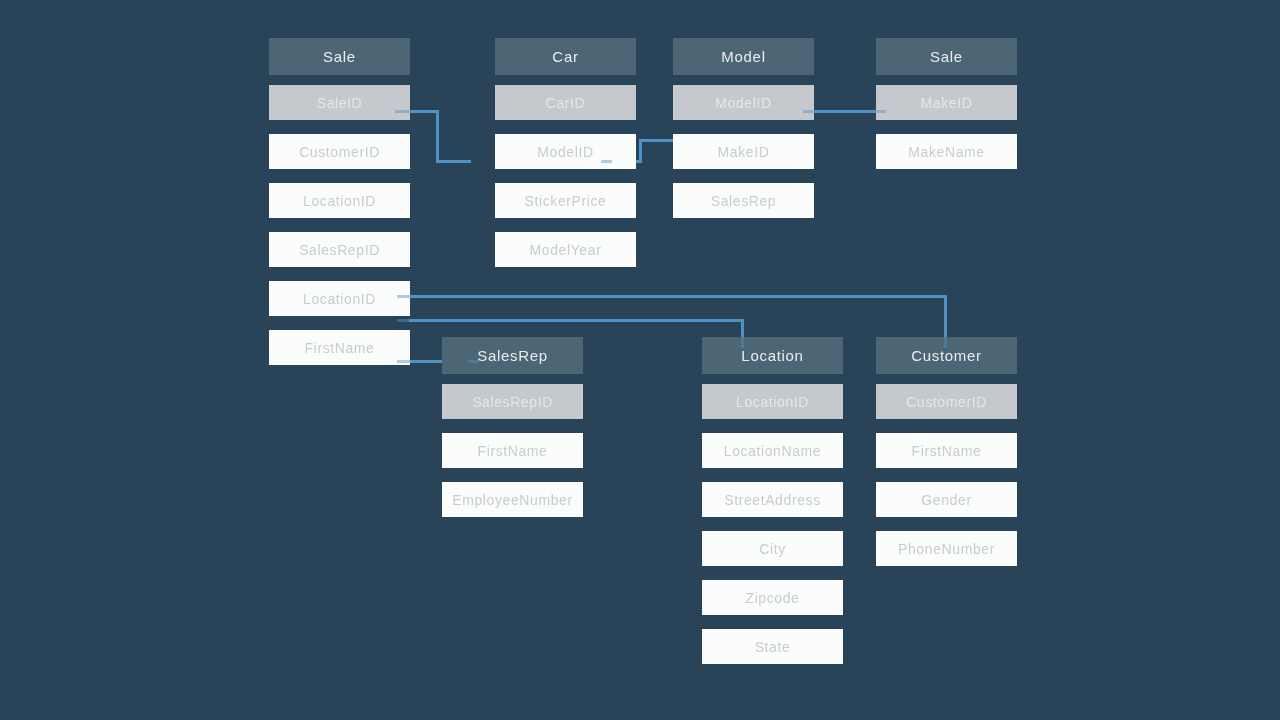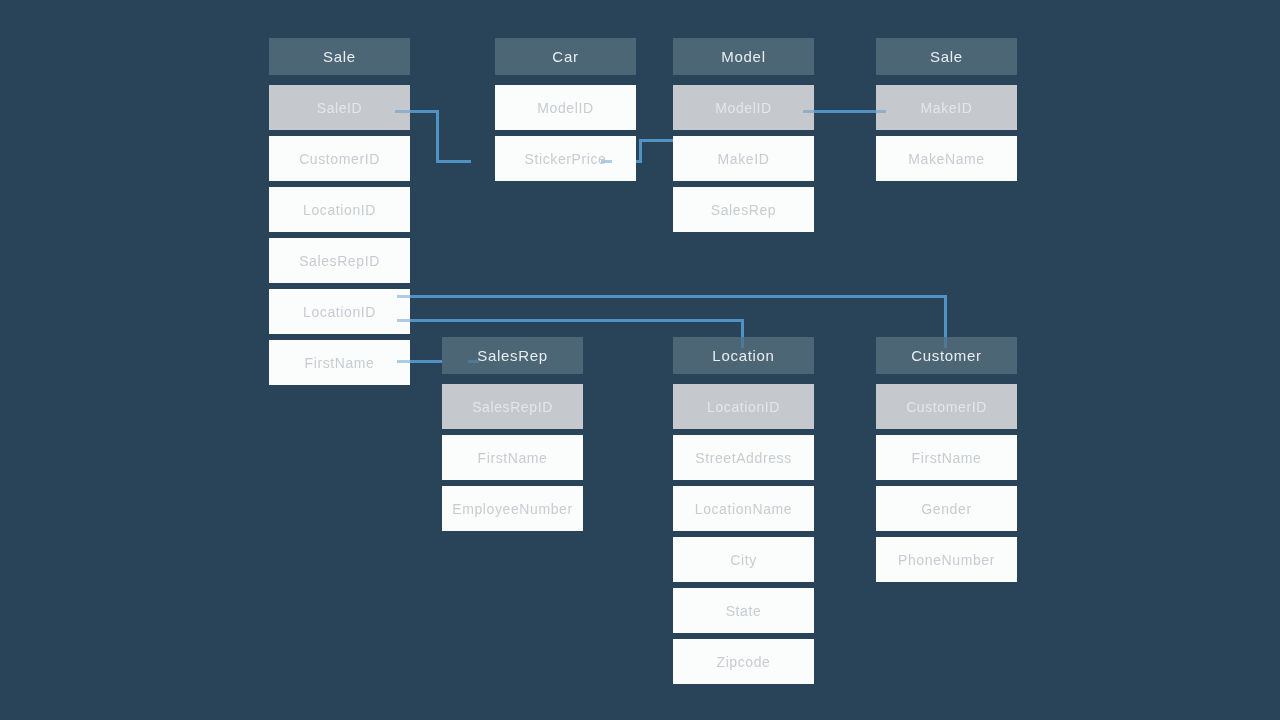--- a/index.html
+++ b/index.html
@@ -46,22 +46,22 @@
     margin-bottom: 10px;
     background: var(--header-bg);
     color: var(--header-text);
     display: flex;
     align-items: center;
     justify-content: center;
     font-size: 15px;
     letter-spacing: 0.7px;
   }
   .row {
-    height: 45px;
-    margin-bottom: 6px;
+    height: 35px;
+    margin-bottom: 14px;
     background: var(--row-bg);
     color: var(--row-text);
     display: flex;
     align-items: center;
     justify-content: center;
     font-size: 14px;
     letter-spacing: 0.6px;
   }
   .row.pk {
     background: var(--pk-bg);
@@ -91,48 +91,50 @@
       <div class="thead">Sale</div>
       <div class="row pk">SaleID</div>
       <div class="row">CustomerID</div>
       <div class="row">LocationID</div>
       <div class="row">SalesRepID</div>
       <div class="row">LocationID</div>
       <div class="row">FirstName</div>
     </div>
     <div class="table" style="left: 495px; top: 38px;">
       <div class="thead">Car</div>
+      <div class="row pk">CarID</div>
       <div class="row">ModelID</div>
       <div class="row">StickerPrice</div>
+      <div class="row">ModelYear</div>
     </div>
     <div class="table" style="left: 673px; top: 38px; text-align: center;">
       <div class="thead">Model</div>
       <div class="row pk">ModelID</div>
       <div class="row">MakeID</div>
       <div class="row">SalesRep</div>
     </div>
     <div class="table" style="left: 876px; top: 38px;">
       <div class="thead">Sale</div>
       <div class="row pk">MakeID</div>
       <div class="row">MakeName</div>
     </div>
     <div class="table" style="left: 442px; top: 337px;">
       <div class="thead">SalesRep</div>
       <div class="row pk">SalesRepID</div>
       <div class="row">FirstName</div>
       <div class="row">EmployeeNumber</div>
     </div>
-    <div class="table" style="left: 673px; top: 337px;">
+    <div class="table" style="left: 702px; top: 337px;">
       <div class="thead">Location</div>
       <div class="row pk">LocationID</div>
+      <div class="row">LocationName</div>
       <div class="row">StreetAddress</div>
-      <div class="row">LocationName</div>
       <div class="row">City</div>
+      <div class="row">Zipcode</div>
       <div class="row">State</div>
-      <div class="row">Zipcode</div>
     </div>
     <div class="table" style="left: 876px; top: 337px;">
       <div class="thead">Customer</div>
       <div class="row pk">CustomerID</div>
       <div class="row">FirstName</div>
       <div class="row">Gender</div>
       <div class="row">PhoneNumber</div>
     </div>
     <div class="layer layer-nubs" id="nubs-layer">
       <div class="seg nub" style="left: 394.5px; top: 109.5px; width: 17px; height: 3px;"></div>

